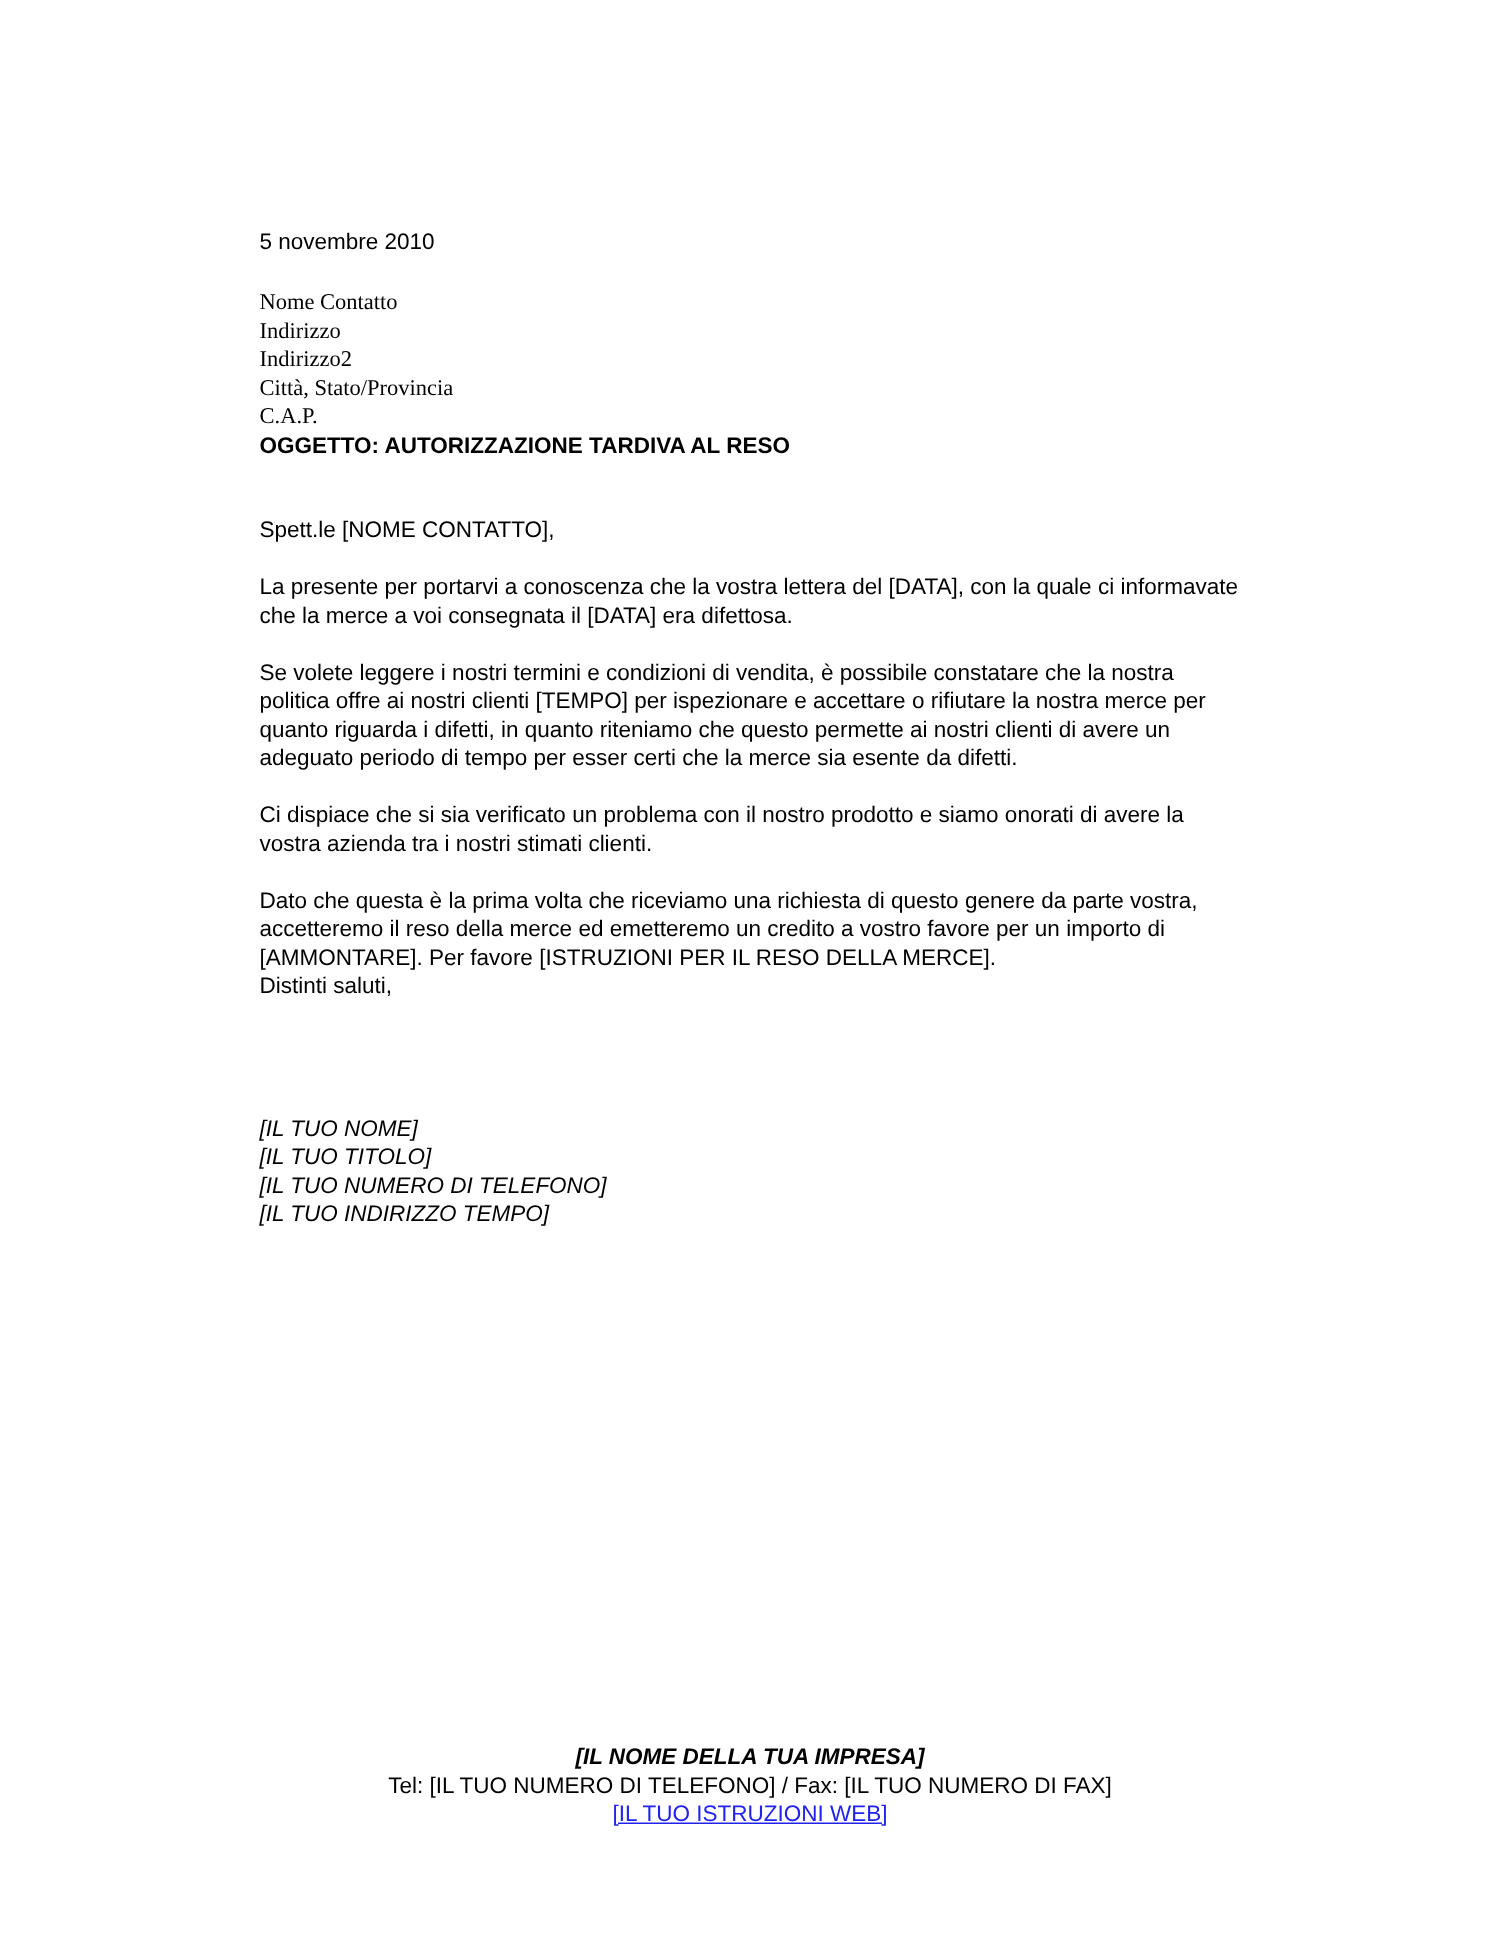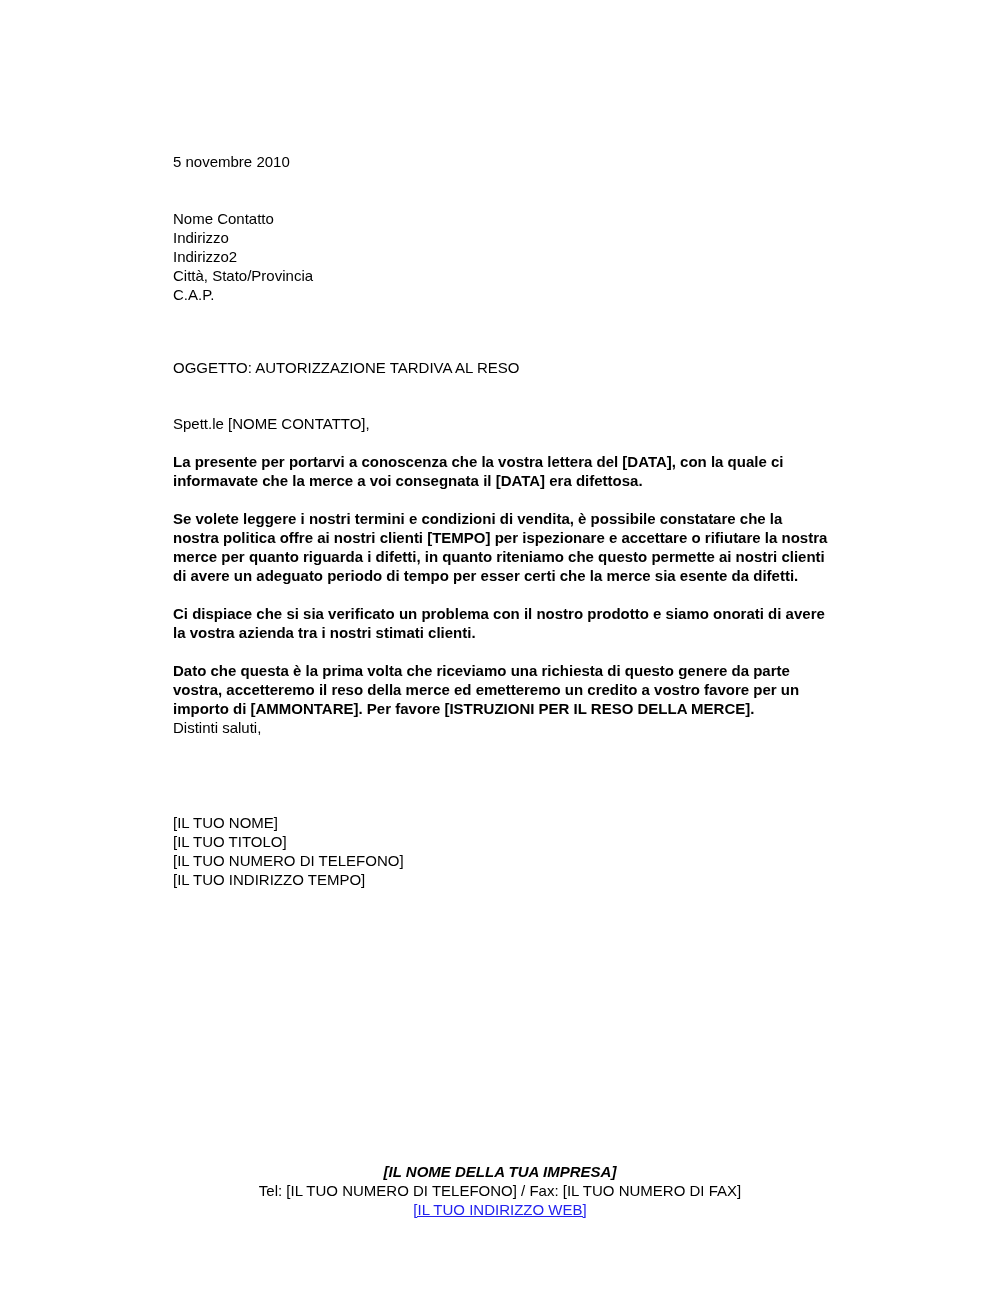--- a/index.html
+++ b/index.html
@@ -11,26 +11,26 @@
     margin: 0 auto;
     background: #ffffff;
     font-family: "Liberation Sans", "DejaVu Sans", sans-serif;
     font-size: 15px;
     line-height: 19px;
     color: #000000;
     padding: 152px 117px 0 118px;
     overflow: hidden;
   }
   .date-line { margin-top: 0; }
-  .recipient-block { margin-top: 38px; }
-  .subject-line { margin-top: 54px; font-weight: normal; }
+  .recipient-block { margin-top: 22px; font-family: Liberation Serif, serif; }
+  .subject-line { font-weight: bold; }
   .salutation-line { margin-top: 37px; }
-  .body-paragraph { margin-top: 19px; font-weight: bold; }
+  .body-paragraph { margin-top: 19px; }
   .closing-line { }
-  .signature-block { margin-top: 76px; }
+  .signature-block { margin-top: 76px; font-style: italic; }
   .page-footer {
     position: absolute;
     left: 0;
     right: 0;
     top: 1162px;
     text-align: center;
   }
   .footer-company { font-weight: bold; font-style: italic; }
   .footer-link {
     color: #2222EE;
@@ -71,17 +71,17 @@
     <div>[IL TUO NOME]</div>
     <div>[IL TUO TITOLO]</div>
     <div>[IL TUO NUMERO DI TELEFONO]</div>
     <div>[IL TUO INDIRIZZO TEMPO]</div>
   </div>
 
   <div class="page-footer">
     <div class="footer-company">[IL NOME DELLA TUA IMPRESA]</div>
     <div>Tel: [IL TUO NUMERO DI TELEFONO] / Fax: [IL TUO NUMERO DI FAX]</div>
     <div>
-      <a class="footer-link">[IL TUO INDIRIZZO WEB]</a>
+      <a class="footer-link">[IL TUO ISTRUZIONI WEB]</a>
     </div>
   </div>
 
 </div>
 
 </body></html>

